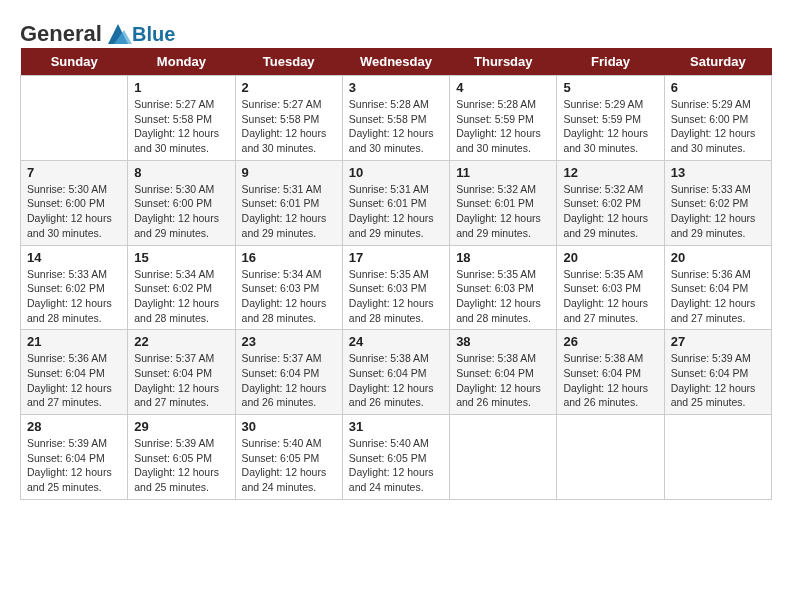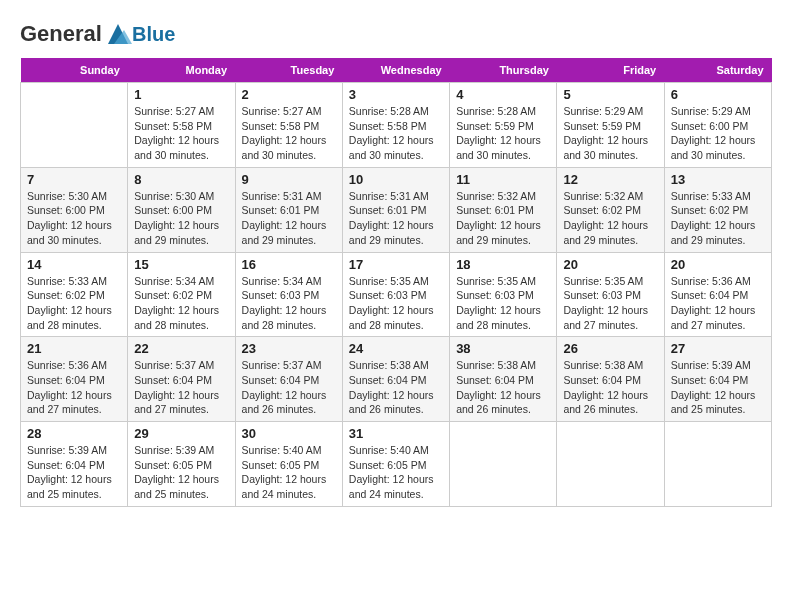--- a/index.html
+++ b/index.html
@@ -7,21 +7,21 @@
       font-family: Arial, sans-serif;
       background: #fff;
       width: 792px;
       min-height: 612px;
       padding: 20px;
     }
     .header {
       display: flex;
       justify-content: space-between;
       align-items: flex-start;
-      margin-bottom: 10px;
+      margin-bottom: 0;
     }
     .logo {
       display: flex;
       align-items: center;
     }
     .logo-text-general {
       font-size: 22px;
       font-weight: bold;
       color: #333;
     }
@@ -46,25 +46,25 @@
     .location {
       font-size: 16px;
       color: #444;
     }
     table {
       width: 100%;
       border-collapse: collapse;
       font-size: 11px;
     }
     thead tr th {
-      background: #a21caf;
+      background: #7f1d1d;
       color: #fff;
-      text-align: right;
+      text-align: center;
       padding: 6px 8px;
-      font-size: 11px;
+      font-size: 13px;
       font-weight: bold;
     }
     tbody tr td {
       border: 1px solid #ccc;
       vertical-align: top;
       padding: 4px 6px;
       width: 107px;
       min-height: 80px;
     }
     tbody tr:nth-child(even) td {

